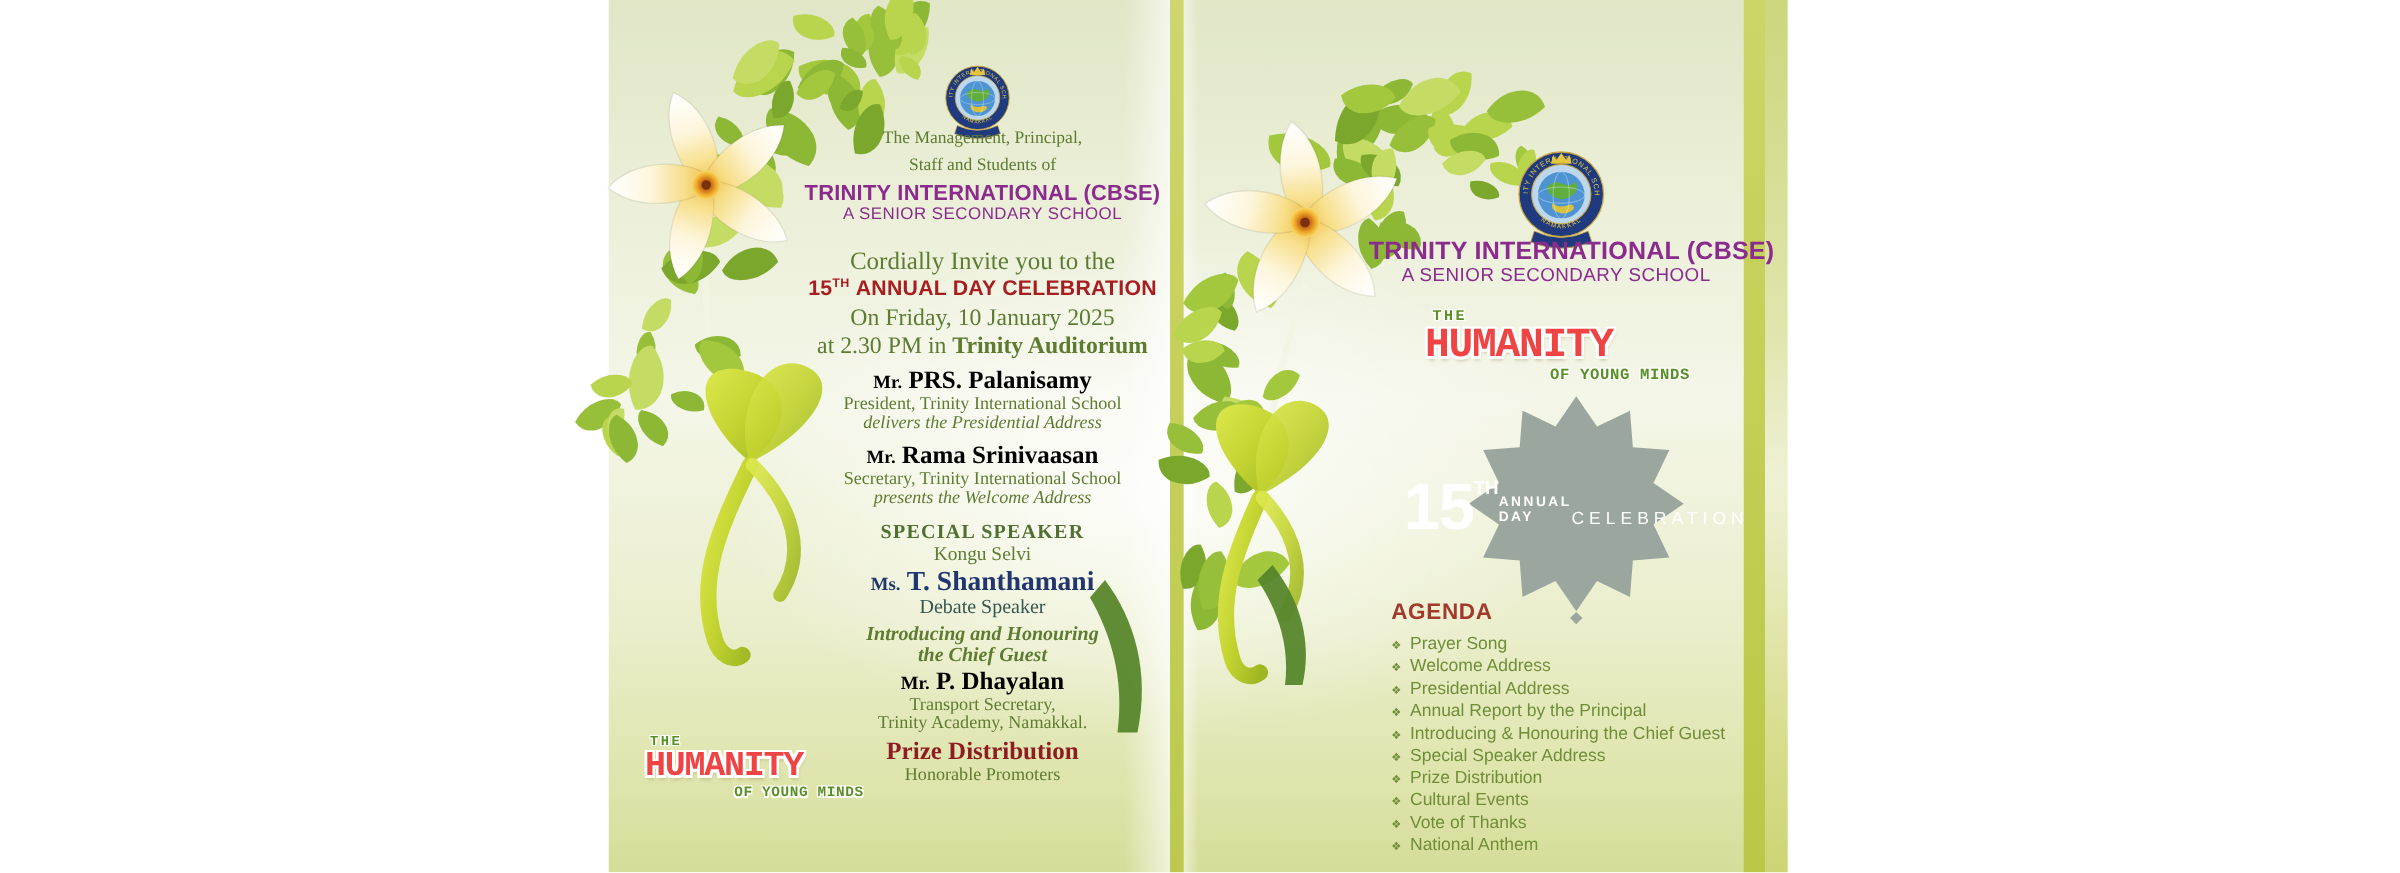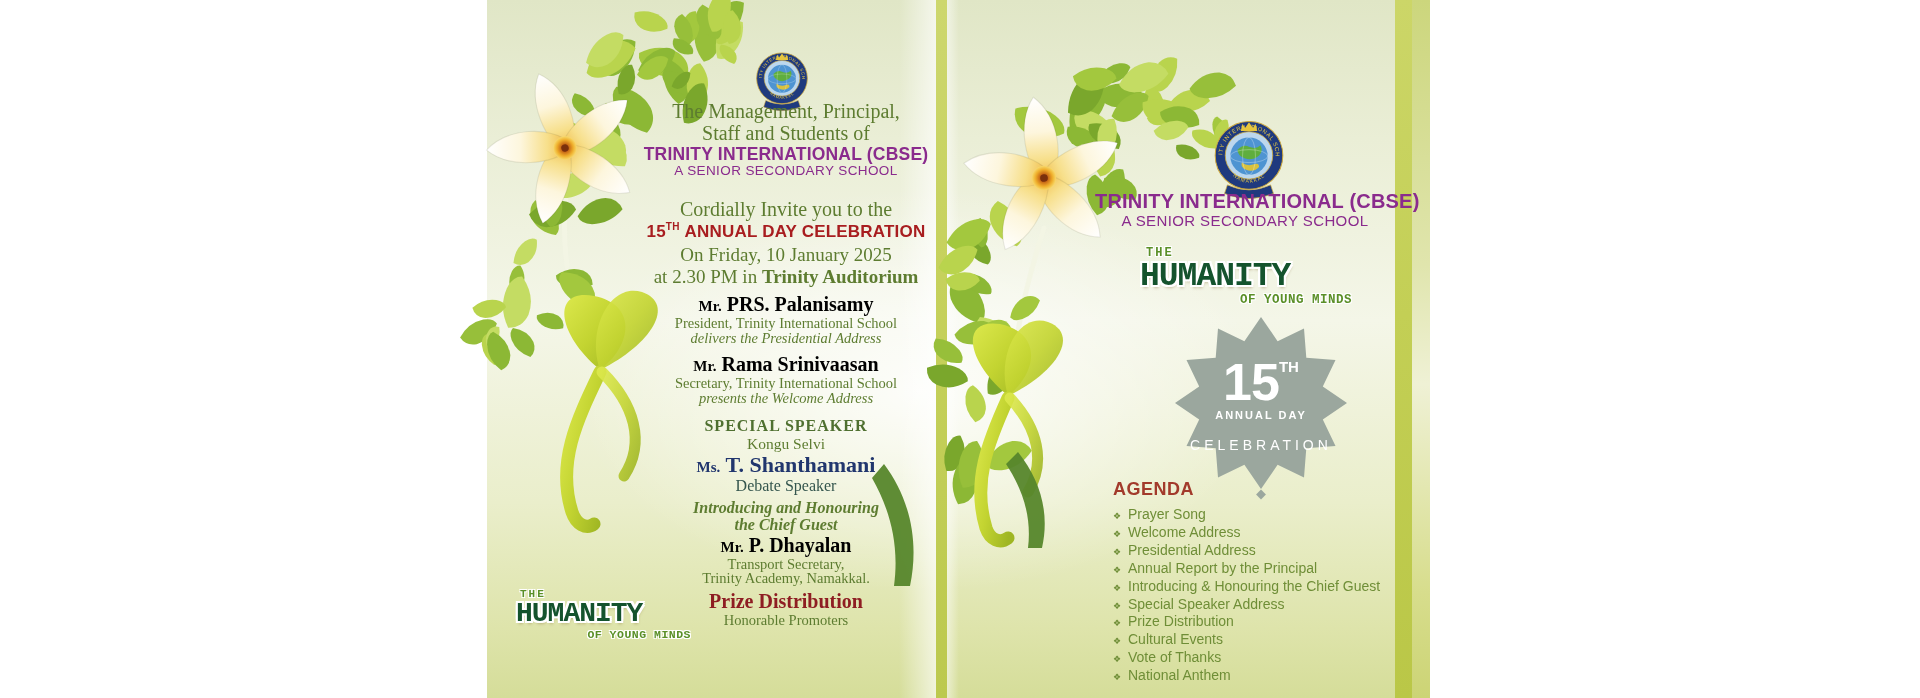--- a/index.html
+++ b/index.html
@@ -27,21 +27,21 @@
   .deco { position:absolute; left:0; top:0; pointer-events:none; }
 
   
   .col { position:absolute; top:0; height:698px; }
   .ltext { left:628px; width:316px; }
   .rtext { left:1095px; width:300px; }
   .line { position:absolute; left:0; right:0; text-align:center; white-space:nowrap; }
 
   
   .green   { color:#5d7c30; }
-  .serif18 { font-size:20px; line-height:22px; }
+  .serif18 { font-size:14px; line-height:22px; }
   .serif19 { font-size:19px; line-height:23px; }
   .purple-title { font-family:"Liberation Sans", sans-serif; font-weight:bold; font-size:17.5px;
                   color:#8a2b8d; letter-spacing:.2px; }
   .purple-sub   { font-family:"Liberation Sans", sans-serif; font-size:13.5px; color:#8a2b8d; letter-spacing:.4px; }
   .event-red { font-family:"Liberation Sans", sans-serif; font-weight:bold; font-size:17px; color:#a81d1f; letter-spacing:.2px; }
   .event-red sup { font-size:10px; }
   .event-rest { margin-left:5px; }
   .name { font-weight:bold; font-size:20px; }
   .name .prefix { font-size:15px; }
   .red  { color:#000000; }
@@ -59,40 +59,40 @@
 
   
   .emblem { position:absolute; }
   .emblem-left  { left:755px;  top:50px;  width:54px;  height:62px; }
   .emblem-right { left:1213px; top:118px; width:72px;  height:82px; }
 
   
   .humanity { position:absolute; display:flex; flex-direction:column; font-family:Liberation Mono, monospace; }
   .h-the { align-self:flex-start; font-weight:bold; color:#5a8f27; letter-spacing:2px;
            text-shadow:-1px -1px 0 #fff,1px -1px 0 #fff,-1px 1px 0 #fff,1px 1px 0 #fff; }
-  .h-main { font-weight:bold; color:#14532d; letter-spacing:-1px; line-height:1;
+  .h-main { font-weight:bold; color:#ef4444; letter-spacing:-1px; line-height:1;
             text-shadow:-2px -2px 0 #fff,2px -2px 0 #fff,-2px 2px 0 #fff,2px 2px 0 #fff,0 -2px 0 #fff,0 2px 0 #fff,-2px 0 0 #fff,2px 0 0 #fff,1px 3px 3px rgba(110,80,20,.35); }
   .h-sub { align-self:flex-end; font-weight:bold; color:#5a8f27; letter-spacing:.5px;
            text-shadow:-1px -1px 0 #fff,1px -1px 0 #fff,-1px 1px 0 #fff,1px 1px 0 #fff; }
   .humanity-left  { left:516px;  top:588px; width:175px; }
   .humanity-left  .h-the  { font-size:11px;  margin-left:4px; }
   .humanity-left  .h-main { font-size:28px; }
   .humanity-left  .h-sub  { font-size:11.5px; }
   .humanity-right { left:1140px; top:246px; width:212px; }
   .humanity-right .h-the  { font-size:12px;  margin-left:6px; }
   .humanity-right .h-main { font-size:33px; }
   .humanity-right .h-sub  { font-size:12.5px; }
 
   
   .r-title { font-family:"Liberation Sans", sans-serif; font-weight:bold; font-size:20px; color:#8a2b8d; letter-spacing:.2px; }
   .r-sub   { font-family:"Liberation Sans", sans-serif; font-size:15px; color:#8a2b8d; letter-spacing:.4px; }
 
   .badge { position:absolute; left:1172px; top:316px; width:178px; height:176px; }
   .badge svg { position:absolute; inset:0; }
-  .badge-text { position:absolute; inset:0; display:flex; flex-direction:column; align-items:center;
+  .badge-text { position:absolute; inset:0; display:flex; flex-direction:row; align-items:center;
                 justify-content:center; padding-top:4px; color:#fff; font-family:"Liberation Sans", sans-serif; }
   .badge-num { font-weight:bold; font-size:52px; line-height:.9; letter-spacing:-1px; }
   .badge-num sup { font-size:15px; font-weight:bold; vertical-align:28px; letter-spacing:0; }
   .badge-l1 { font-weight:bold; font-size:11px; letter-spacing:2px; margin-top:3px; }
   .badge-l2 { font-size:14px; letter-spacing:4px; margin-top:16px; }
   .badge-dot { position:absolute; left:50%; bottom:-6px; width:7px; height:7px; background:#9ba79e;
                transform:translateX(-50%) rotate(45deg); }
 
   .agenda { position:absolute; left:1113px; top:479px; width:310px; font-family:"Liberation Sans", sans-serif; }
   .agenda-heading { font-weight:bold; font-size:18px; color:#a23a2b; letter-spacing:.5px; margin-bottom:7px; }

